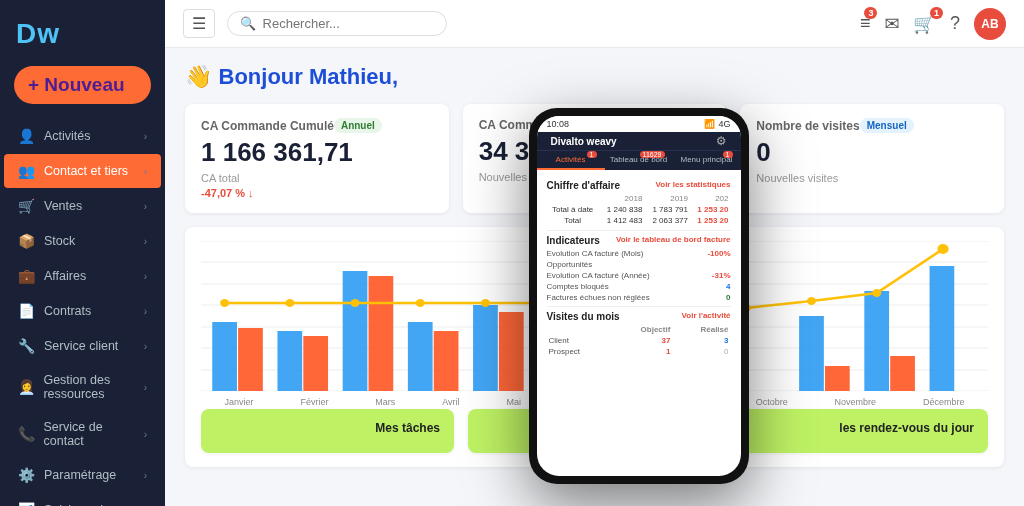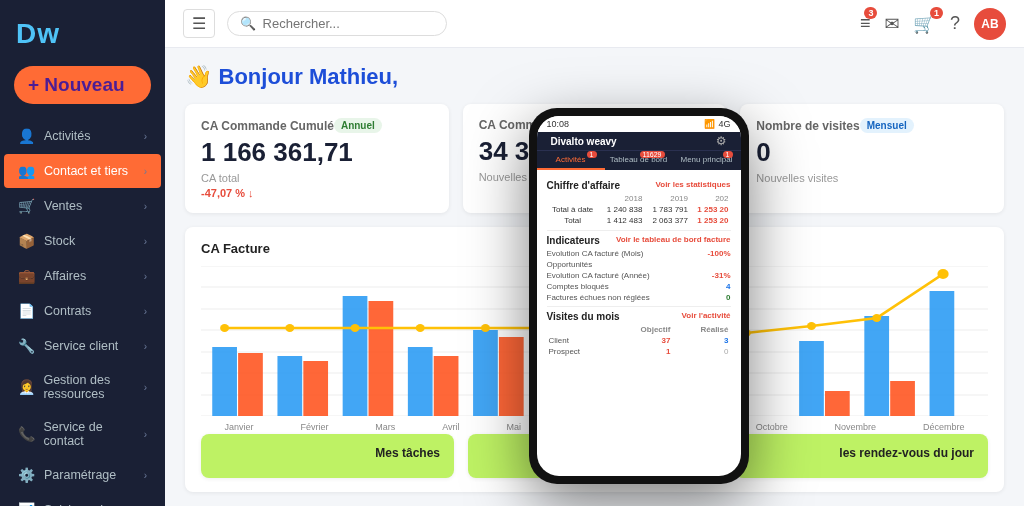--- a/index.html
+++ b/index.html
@@ -413,21 +413,20 @@
         <span class="card-badge blue">Mensuel</span>
       </div>
       <div class="card-value">0</div>
       <div class="card-sub">Nouvelles visites</div>
 
     </div>
       </div>
 
     <div style="display:flex;gap:14px;flex:1;">
       <div class="chart-section" style="flex:1;">
-        <div class="chart-title">CA Facture</div>
         <div class="chart-container">
           <svg width="100%" height="150" viewBox="0 0 700 150" preserveAspectRatio="none">
 
             <line x1="0" y1="0" x2="700" y2="0" stroke="#eee" stroke-width="1"></line>
             <line x1="0" y1="21" x2="700" y2="21" stroke="#eee" stroke-width="1"></line>
             <line x1="0" y1="43" x2="700" y2="43" stroke="#eee" stroke-width="1"></line>
             <line x1="0" y1="64" x2="700" y2="64" stroke="#eee" stroke-width="1"></line>
             <line x1="0" y1="86" x2="700" y2="86" stroke="#eee" stroke-width="1"></line>
             <line x1="0" y1="107" x2="700" y2="107" stroke="#eee" stroke-width="1"></line>
             <line x1="0" y1="129" x2="700" y2="129" stroke="#eee" stroke-width="1"></line>

